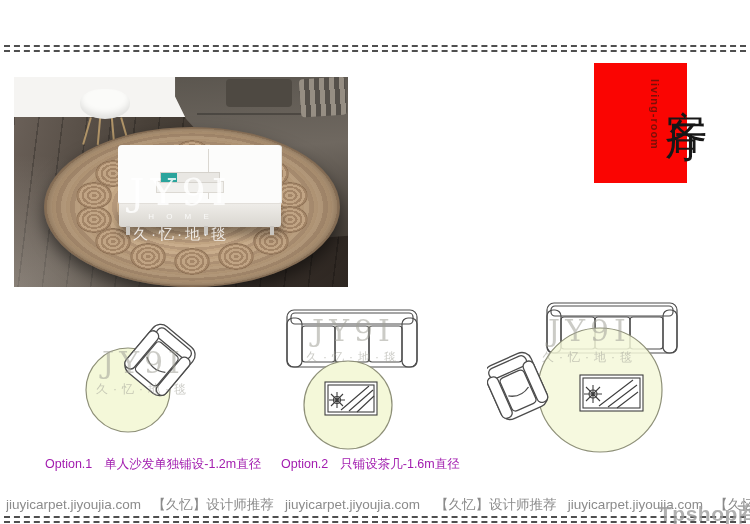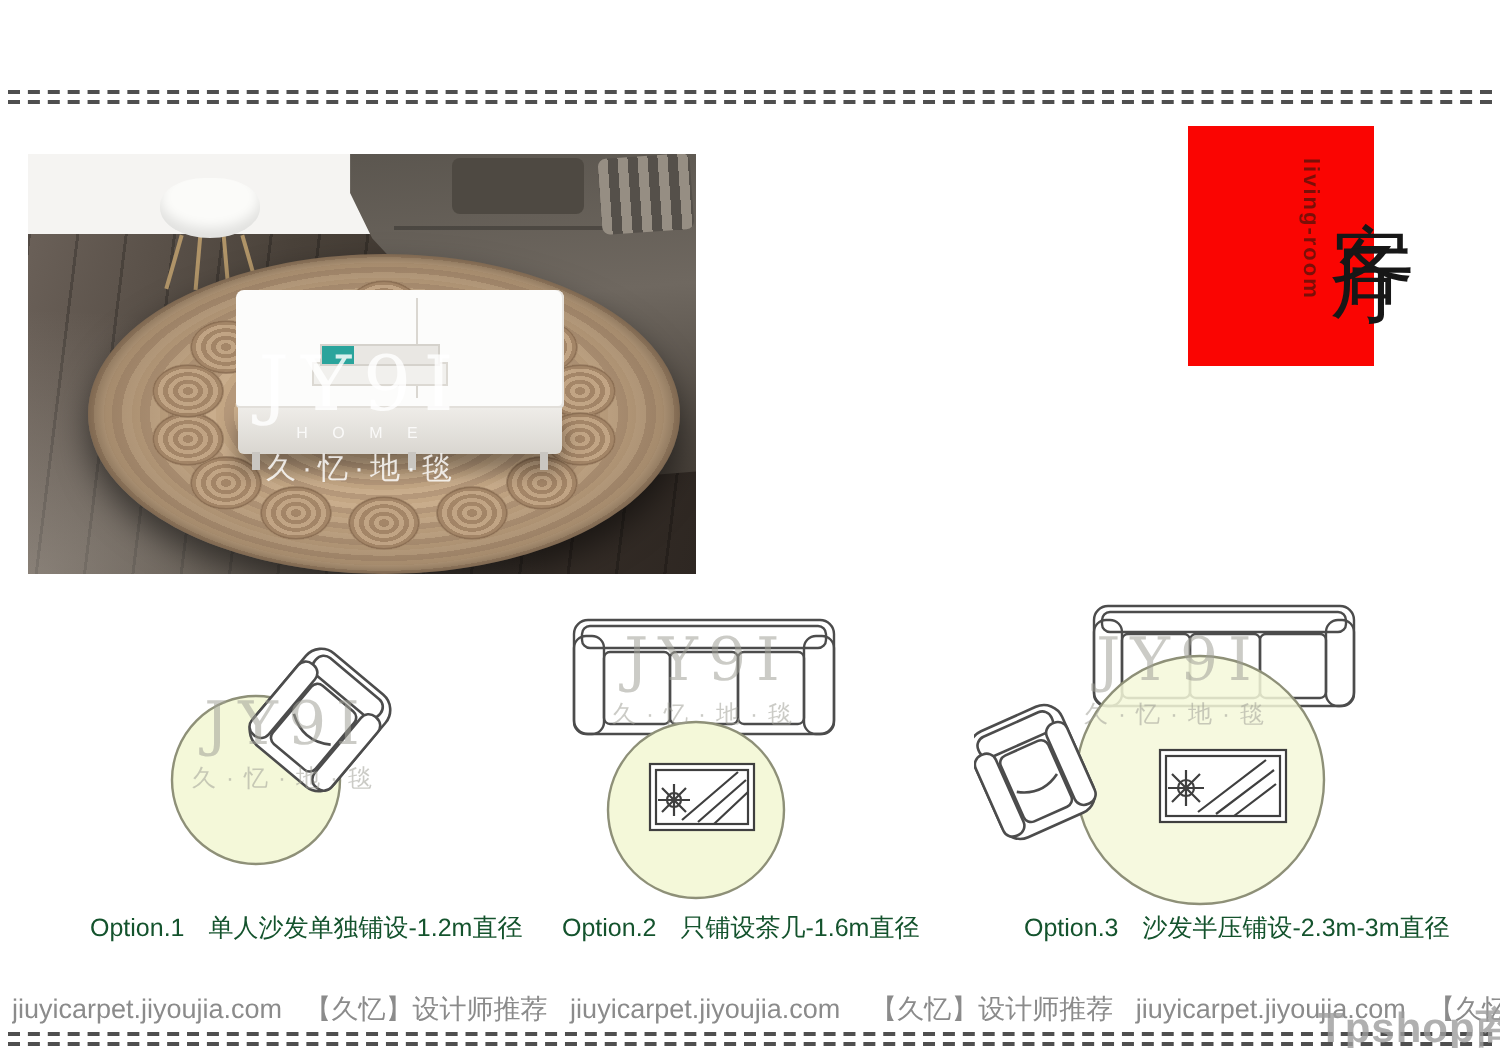--- a/index.html
+++ b/index.html
@@ -75,21 +75,21 @@
   .desc{position:absolute;left:357px;top:202px;width:380px;font-size:15px;line-height:22px;
         color:#3c3c3c;text-align:justify;text-indent:2em;}
 
   
   .diag{position:absolute;z-index:3;}
   .diag-wm{position:absolute;z-index:5;text-align:center;color:rgba(160,160,152,.55);
         pointer-events:none;white-space:nowrap;}
   .diag-wm .wm-brand{font-family:"DejaVu Serif",serif;font-size:30px;letter-spacing:5px;line-height:1;}
   .diag-wm .wm-cn{font-size:12px;letter-spacing:5px;margin-top:3px;}
 
-  .caption{position:absolute;top:456px;font-size:12.5px;color:#14532d;white-space:nowrap;}
+  .caption{position:absolute;top:456px;font-size:12.5px;color:#a21caf;white-space:nowrap;}
   .caption .cap-text{margin-left:12px;}
 
   
   .footer-text{position:absolute;left:6px;top:497px;right:0;font-size:13.5px;line-height:16px;
         color:#8b8b8b;white-space:pre;overflow:hidden;}
   .tpshop-wm{position:absolute;left:659px;top:500px;z-index:20;font-size:21px;font-weight:bold;
         color:#9d9d9d;opacity:.8;letter-spacing:.5px;white-space:nowrap;}
 </style>
 </head>
 <body>
@@ -227,21 +227,18 @@
       </g>
     </g>
   </svg>
 
   <div class="caption" style="left:45px;">
     <span class="cap-label">Option.1</span><span class="cap-text">单人沙发单独铺设-1.2m直径</span>
   </div>
   <div class="caption" style="left:281px;">
     <span class="cap-label">Option.2</span><span class="cap-text">只铺设茶几-1.6m直径</span>
   </div>
-  <div class="caption" style="left:512px;">
-    <span class="cap-label">Option.3</span><span class="cap-text">沙发半压铺设-2.3m-3m直径</span>
-  </div>
 
   <div class="footer-text">jiuyicarpet.jiyoujia.com   【久忆】设计师推荐   jiuyicarpet.jiyoujia.com    【久忆】设计师推荐   jiuyicarpet.jiyoujia.com   【久忆】设计师推荐   jiuyicarpet.jiyoujia.com</div>
   <div class="rule rule-bottom"></div>
   <div class="tpshop-wm">Tpshop商城</div>
 
 </div>
 
 </body></html>

